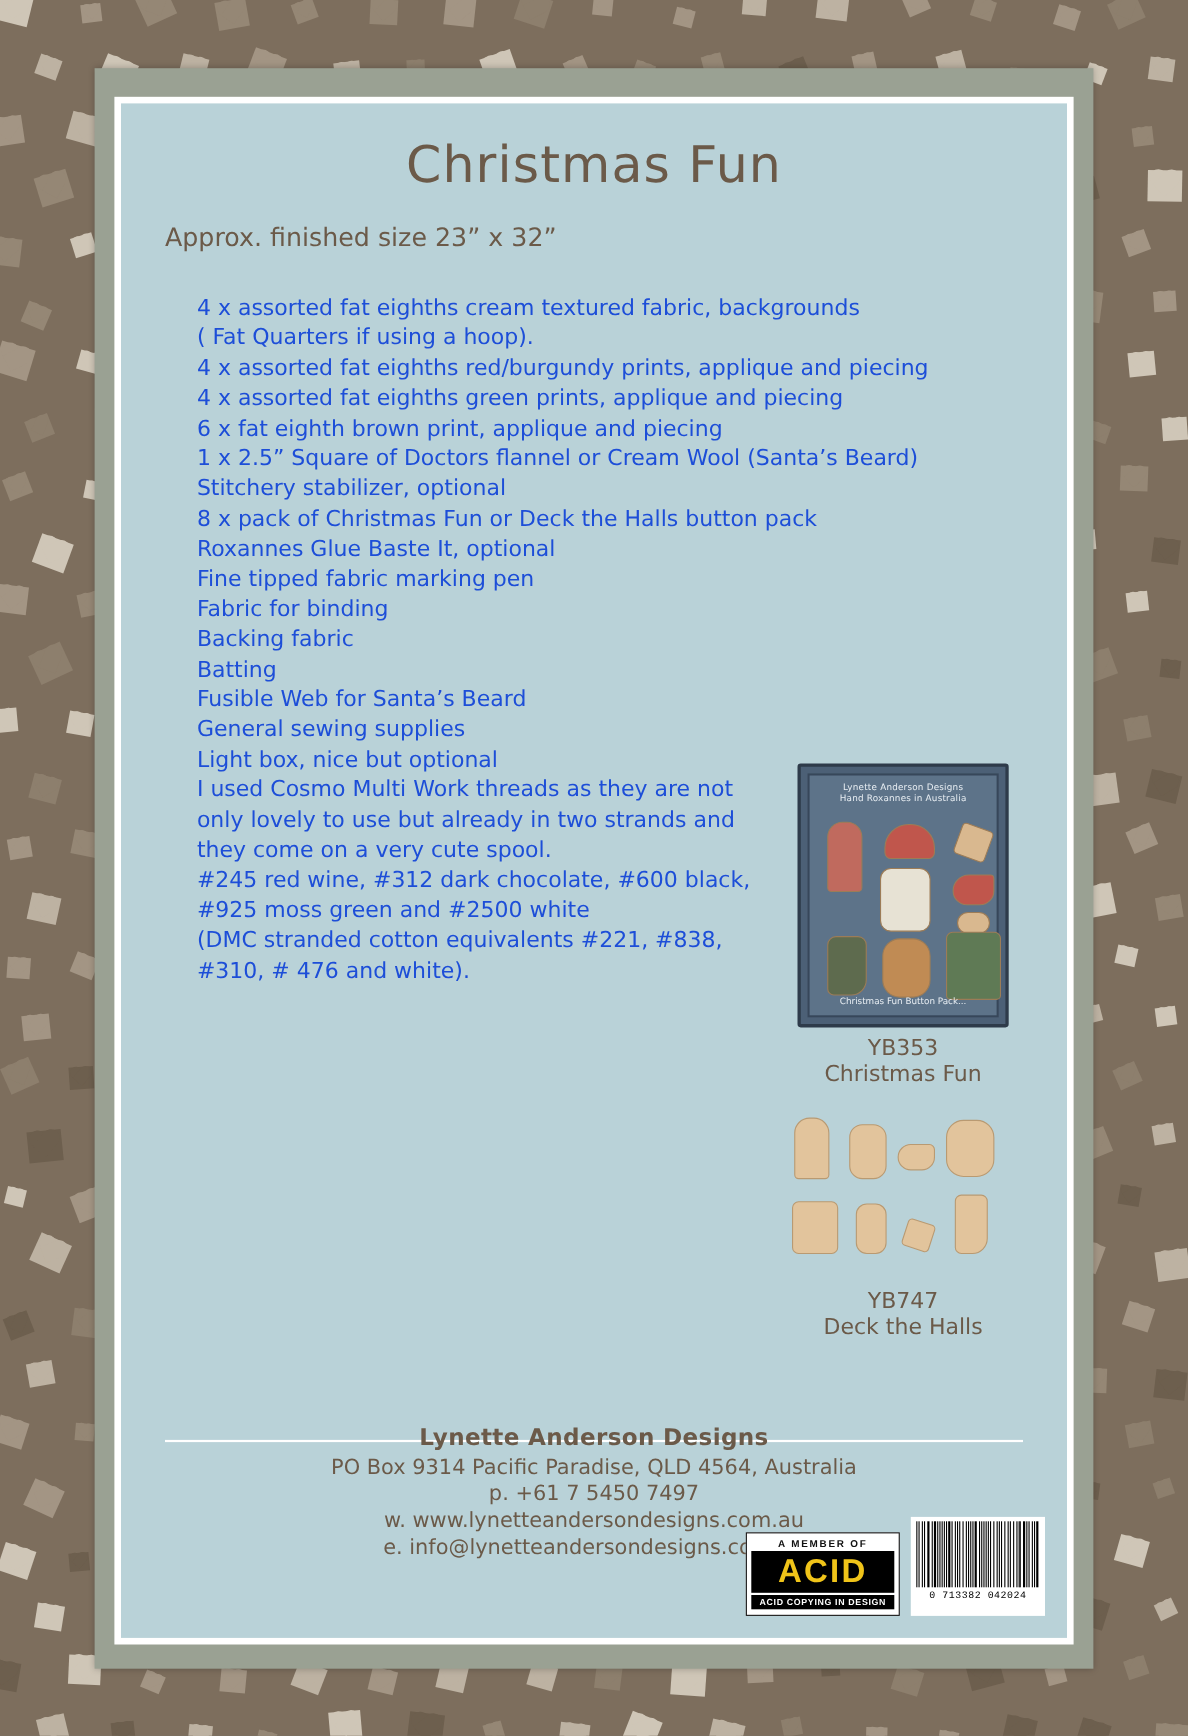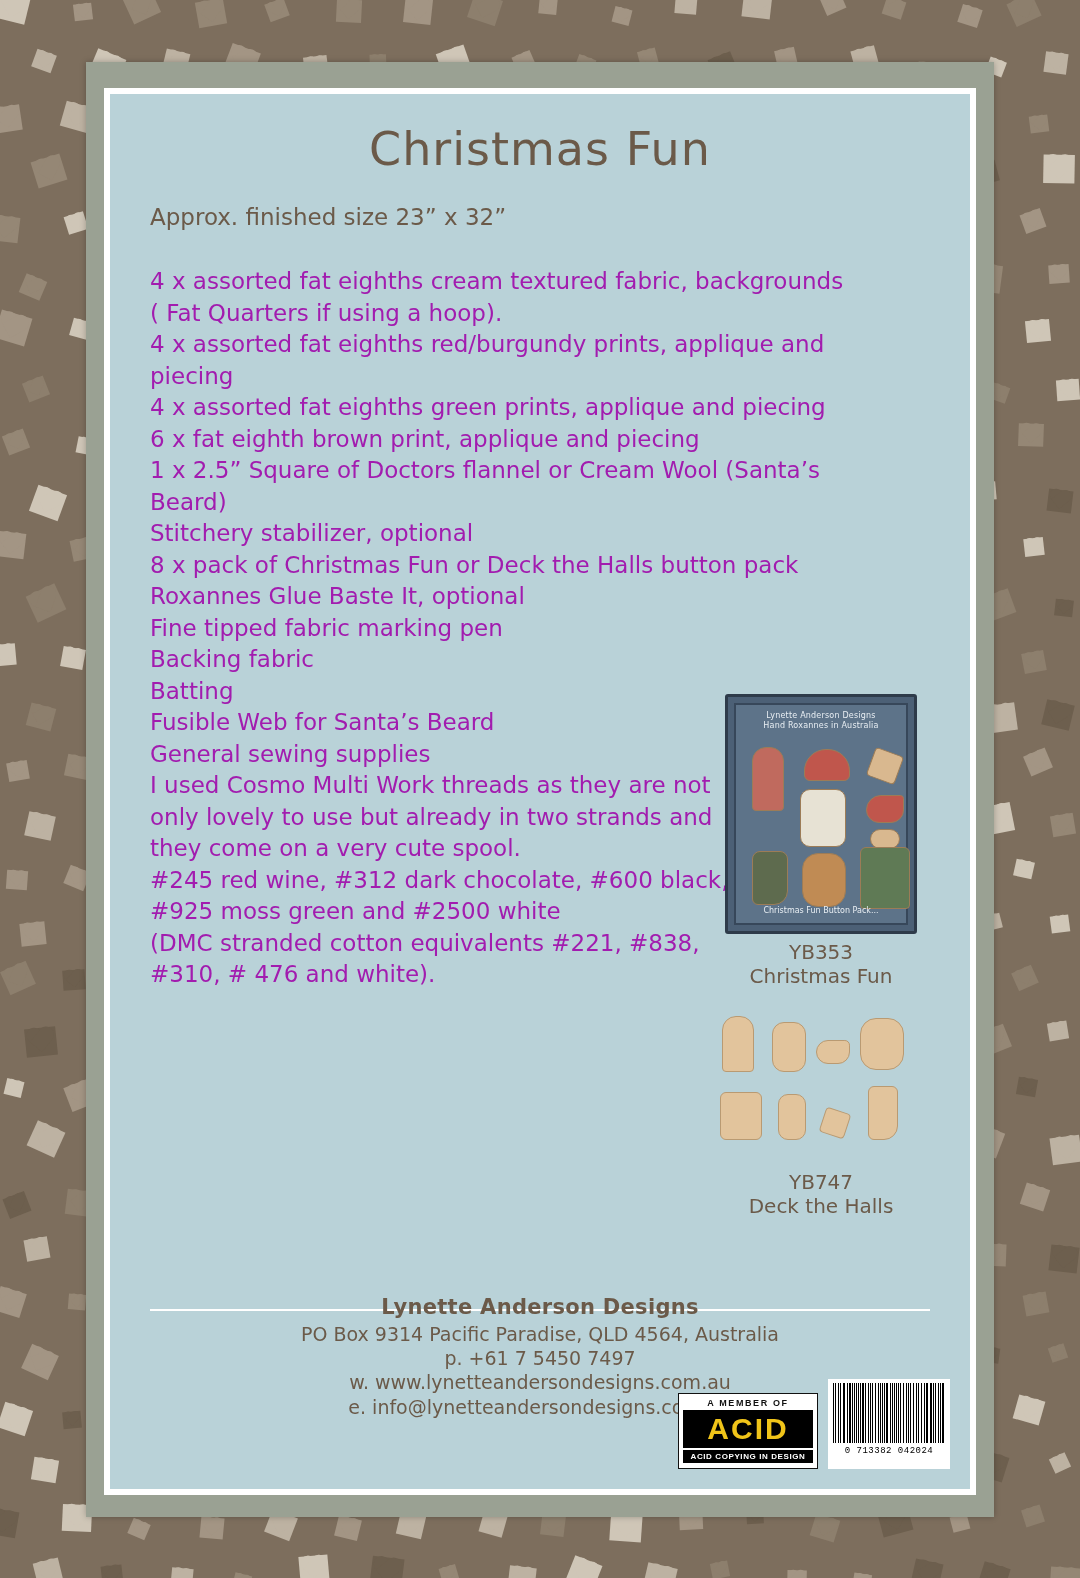--- a/index.html
+++ b/index.html
@@ -91,24 +91,25 @@
     color: #6b5a49;
     margin: 0 0 36px 10px;
   }
   #req-list {
     list-style: none;
     margin: 0 0 0 10px;
     padding: 0;
     max-width: 700px;
   }
   #req-list li {
-    font-size: 23px;
-    color: #a21caf;
+    font-size: 20px;
+    color: #1d4ed8;
     line-height: 1.37;
     white-space: pre-line;
+    margin-left: 29px;
   }
 
   
   #products {
     position: absolute;
     right: 34px;
     top: 600px;
     width: 230px;
     text-align: center;
   }
@@ -774,24 +775,26 @@
         <li>4 x assorted fat eighths cream textured fabric, backgrounds
 ( Fat Quarters if using a hoop).</li>
         <li>4 x assorted fat eighths red/burgundy prints, applique and piecing</li>
         <li>4 x assorted fat eighths green prints, applique and piecing</li>
         <li>6 x fat eighth brown print, applique and piecing</li>
         <li>1 x 2.5” Square of Doctors flannel or Cream Wool (Santa’s Beard)</li>
         <li>Stitchery stabilizer, optional</li>
         <li>8 x pack of Christmas Fun or Deck the Halls button pack</li>
         <li>Roxannes Glue Baste It, optional</li>
         <li>Fine tipped fabric marking pen</li>
+        <li>Fabric for binding</li>
         <li>Backing fabric</li>
         <li>Batting</li>
         <li>Fusible Web for Santa’s Beard</li>
         <li>General sewing supplies</li>
+        <li>Light box, nice but optional</li>
         <li>I used Cosmo Multi Work threads as they are not
 only lovely to use but already in two strands and
 they come on a very cute spool.</li>
         <li>#245 red wine, #312 dark chocolate, #600 black,
 #925 moss green and #2500 white</li>
         <li>(DMC stranded cotton equivalents #221, #838,
 #310, # 476 and white).</li>
       </ul>
 
       <div id="products">

